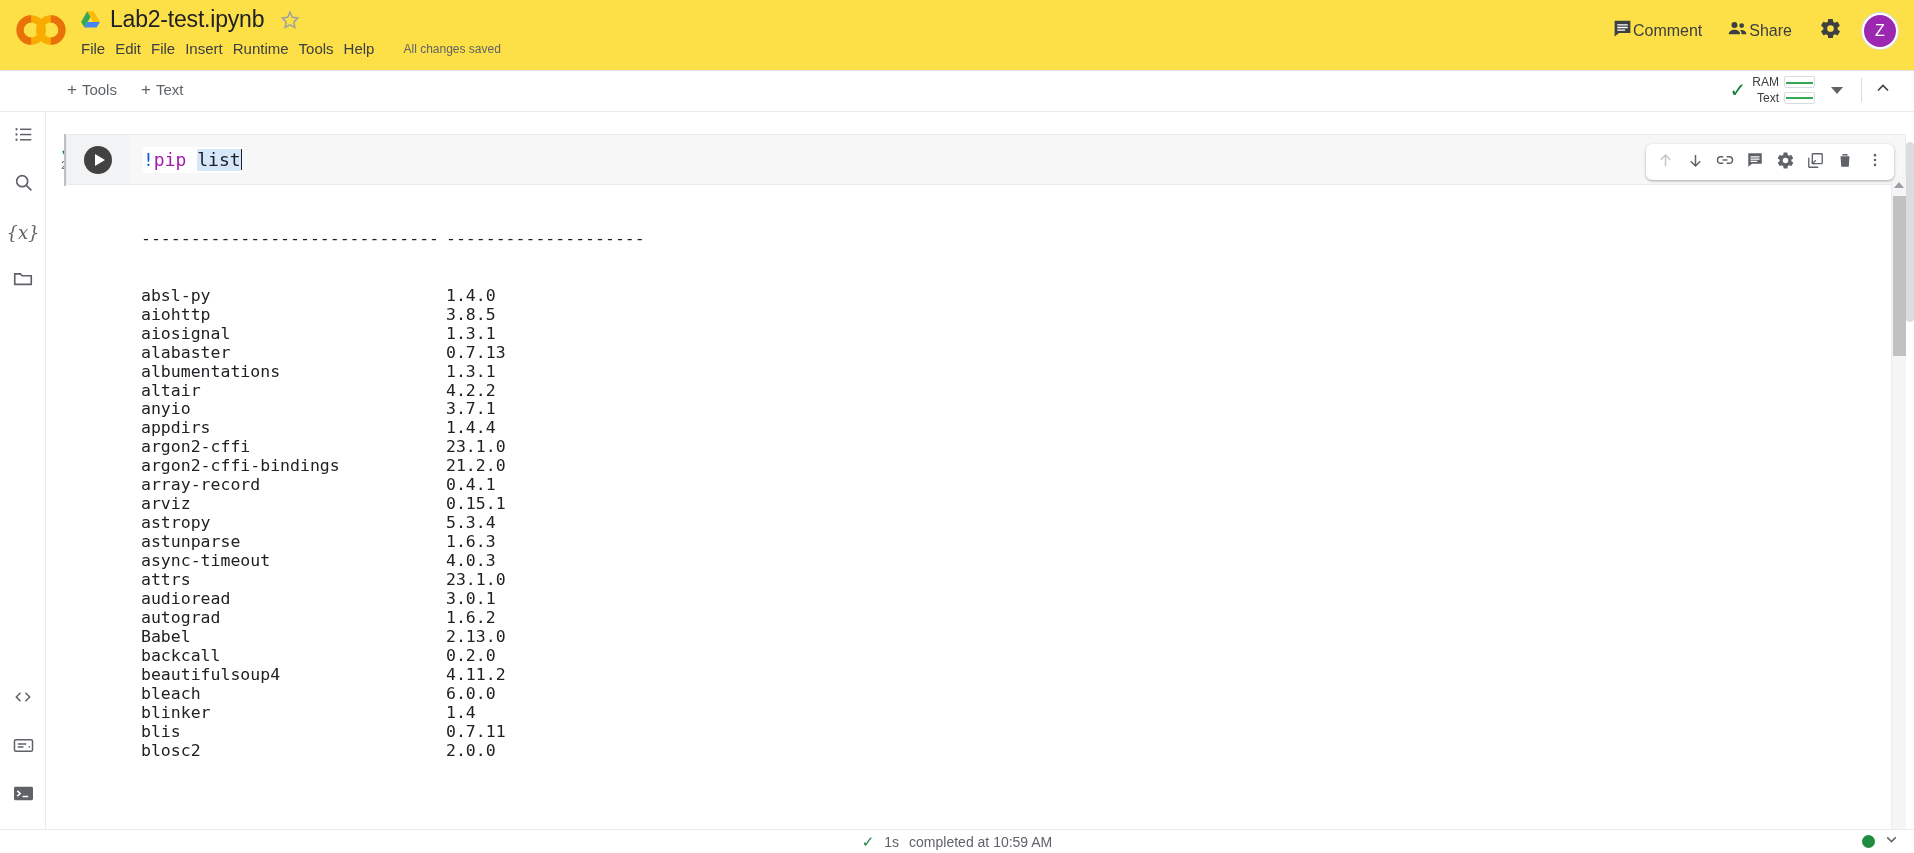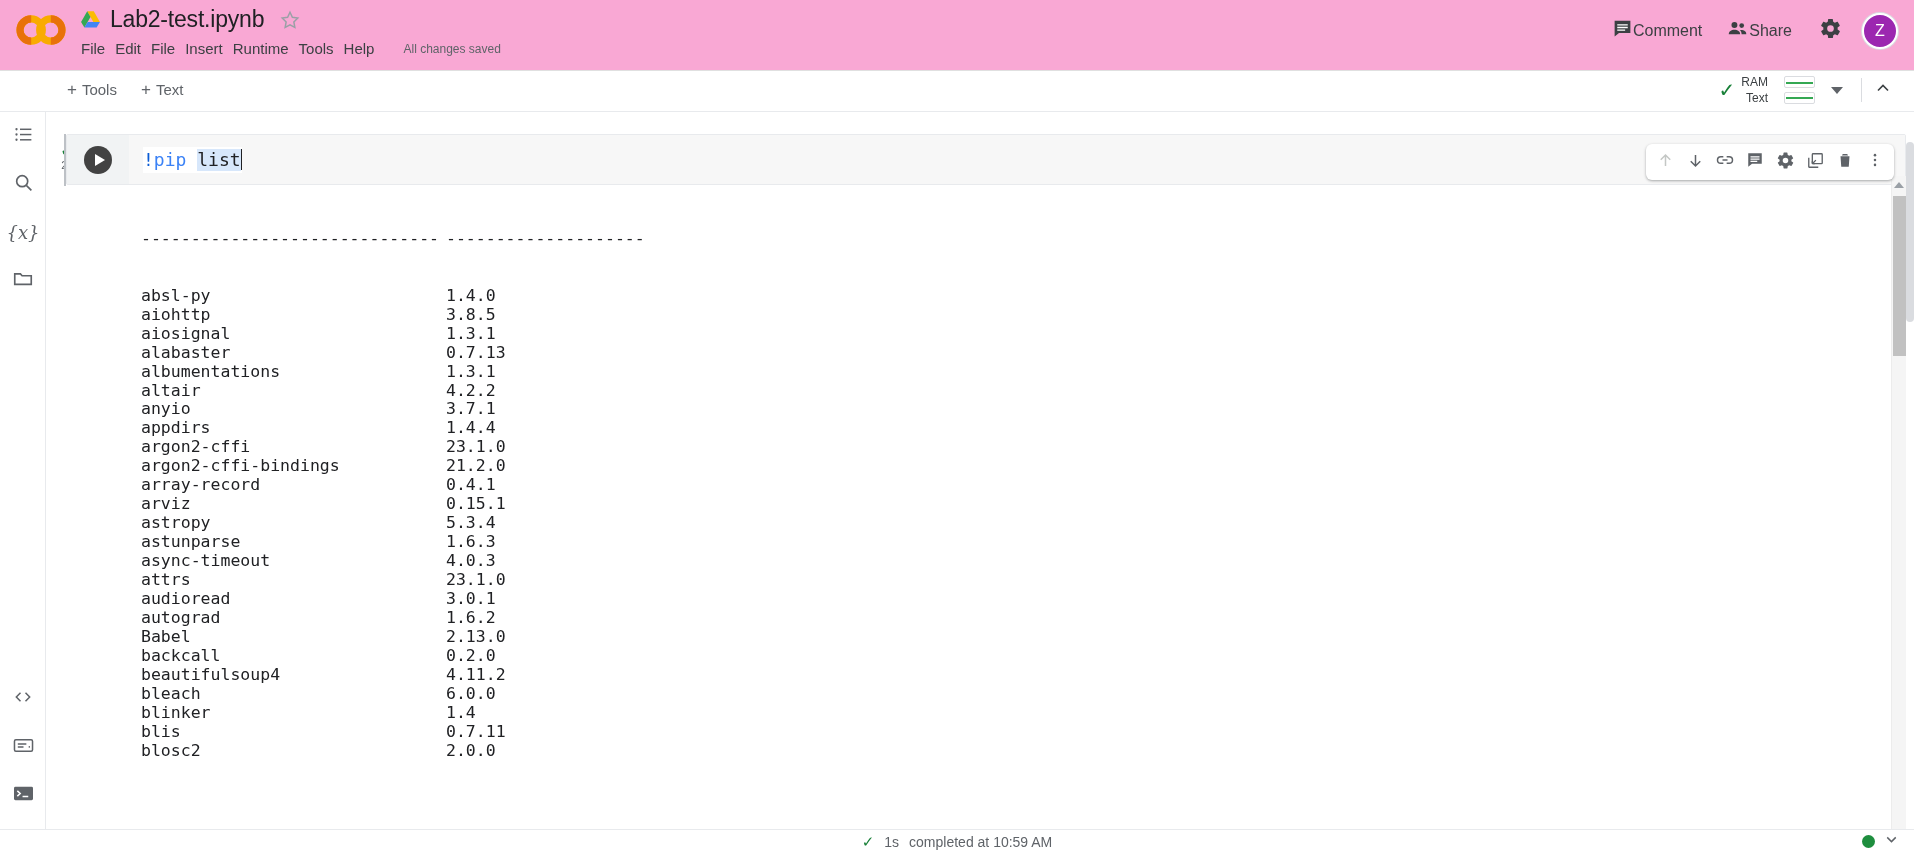--- a/index.html
+++ b/index.html
@@ -8,21 +8,21 @@
     overflow: hidden;
     background: #fff;
     font-family: "Liberation Sans", sans-serif;
     color: #202124;
   }
   #app { position: relative; width: 1914px; height: 853px; }
 
   
   .header {
     position: absolute; top: 0; left: 0; right: 0; height: 71px;
-    background: #f9a8d4;
+    background: #fde047;
     border-bottom: 1px solid #e0e0e0;
   }
   .logo {
     position: absolute; left: 16px; top: 12px;
     width: 50px; height: 38px;
   }
   .title-row {
     position: absolute; left: 80px; top: 6px;
     display: flex; align-items: center; gap: 9px;
   }
@@ -90,21 +90,21 @@
   .status-right {
     position: absolute; right: 14px; top: 2px;
     display: flex; align-items: center; gap: 0;
   }
   .check-green { color: #188038; font-size: 20px; line-height: 1; margin-right: 6px;}
   .ramdisk {
     display: flex; flex-direction: column;
     font-size: 12px; color: #3c4043; line-height: 14px;
     align-items: flex-end; gap: 2px;
   }
-  .rd-row { display: flex; align-items: center; gap: 16px; }
+  .rd-row { display: flex; align-items: center; gap: 5px; }
   .spark {
     width: 31px; height: 12px;
     border: 1px solid #dadce0; border-radius: 2px;
     background: #fff; position: relative; overflow: hidden;
   }
   .spark i {
     position: absolute; left: 1px; right: 1px; height: 2px;
     background: #34a853; display: block;
   }
   .caret-down {
@@ -194,21 +194,21 @@
     padding-left: 14px; background: #f7f7f7;
   }
   .code-line {
     font-family: "DejaVu Sans Mono", monospace;
     font-size: 18px; line-height: 22px; white-space: pre;
     position: relative; display: inline-flex; align-items: center;
     background: #fff;
     padding: 2px 0;
   }
   .tok-bang { color: #0b5cd5; }
-  .tok-plain { color: #3b82f6; }
+  .tok-plain { color: #a21caf; }
   .tok-sel { color: #202124; background: #d7e7fb; }
   .caret {
     display: inline-block; width: 1.5px; height: 21px;
     background: #202124; margin-left: 0px;
   }
 
   
   .output {
     position: absolute; left: 20px; top: 76px; right: 8px; bottom: 0;
     overflow: hidden;

